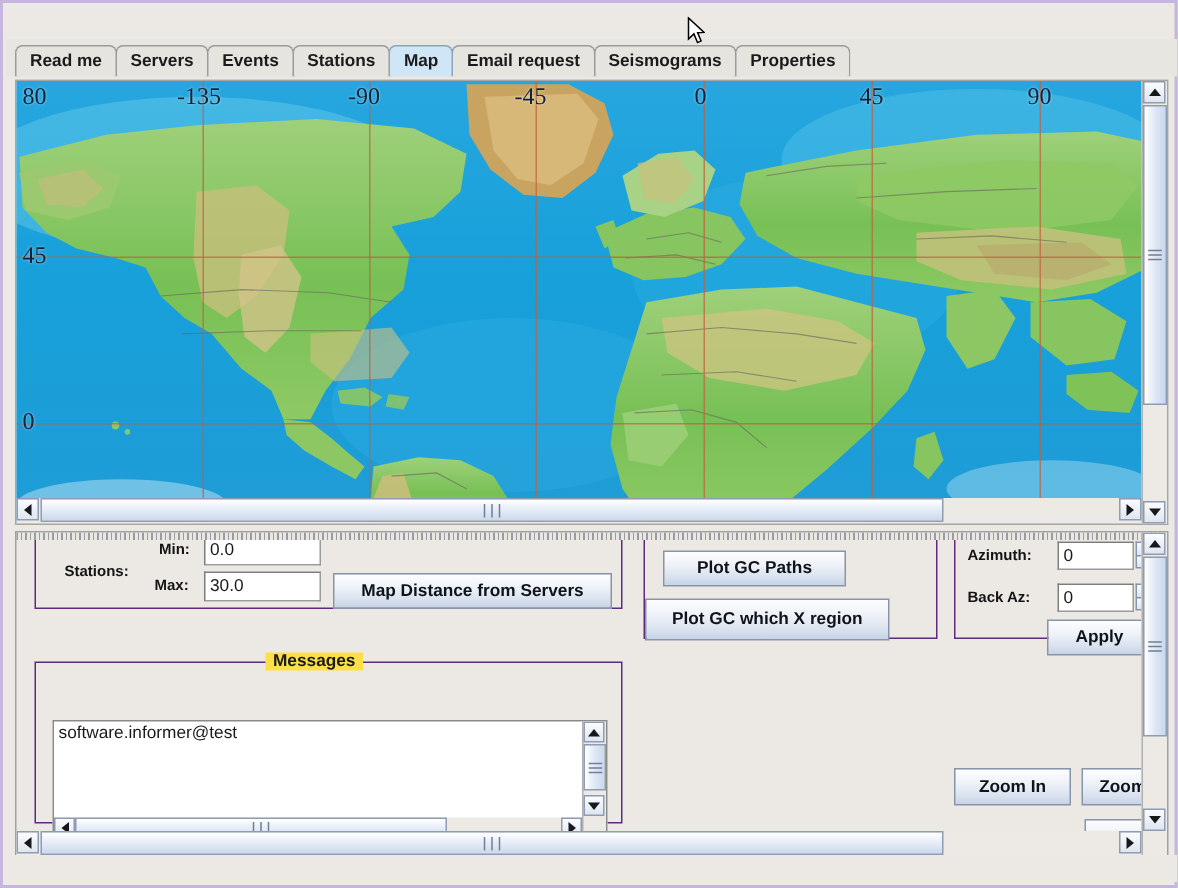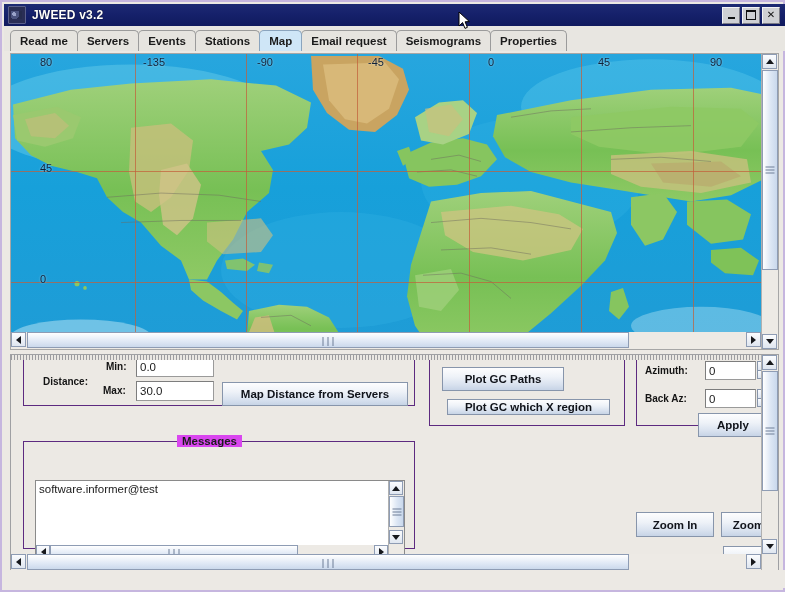--- a/index.html
+++ b/index.html
@@ -97,24 +97,23 @@
   .map-view{
     position:absolute; left:0; top:0; right:17px; bottom:0;
     overflow:hidden;
     background:#1f9fd8;
   }
   .map-canvas{position:absolute; left:0; top:0; width:100%; height:100%;}
   .grid-line{position:absolute;background:#c2603a;opacity:.72;}
   .grid-v{width:1px;top:0;bottom:0;}
   .grid-h{height:1px;left:0;right:0;}
   .glab{
-    position:absolute; color:#10223a; font-size:11px;
-    font-family:Liberation Sans, sans-serif;
+    position:absolute; color:#10223a; font-size:16px;
+    font-family:Liberation Serif, serif;
     text-shadow:0 0 2px rgba(255,255,255,.55);
-    margin-left:25px;
   }
 
   
   .sb-v{
     position:absolute; right:0; top:0; width:17px; bottom:0;
     background:#edeae5; border-left:1px solid #b0b0b0;
     box-sizing:border-box;
   }
   .sb-h{
     position:absolute; left:0; bottom:0; height:17px; right:0;
@@ -165,21 +164,21 @@
     overflow:hidden;
   }
 
   .tpanel{
     position:absolute;
     border:1px solid #5d2a80;
     box-sizing:border-box;
     background:#ece9e4;
   }
   .tlegend{
-    position:absolute; top:-7px; background:#d946ef;
+    position:absolute; top:-7px; background:#fde047;
     padding:0 5px; font-size:11.5px; font-weight:bold; color:#1b1b1b;
     white-space:nowrap;
   }
 
   .lbl{
     position:absolute; font-size:10px; font-weight:bold; color:#141414;
     white-space:nowrap;
   }
   .tfield{
     position:absolute;
@@ -241,33 +240,20 @@
     position:absolute; left:2px; bottom:2px; width:781px; height:18px;
     background:#ece9e4;
   }
 </style>
 </head>
 <body>
 
 <div id="app">
   <div class="win-frame">
 
-    <div class="titlebar">
-      <div class="title-icon"></div>
-      <span class="title-text">JWEED v3.2</span>
-      <div class="title-btns">
-        <div class="tbtn min">
-            <span class="gl"></span>
-          </div>
-        <div class="tbtn max">
-            <span class="gl"></span>
-          </div>
-        <div class="tbtn close">✕</div>
-      </div>
-    </div>
 
     <div class="tabstrip">
       <div class="tab">Read me</div>
       <div class="tab">Servers</div>
       <div class="tab">Events</div>
       <div class="tab">Stations</div>
       <div class="tab sel">Map</div>
       <div class="tab">Email request</div>
       <div class="tab">Seismograms</div>
       <div class="tab">Properties</div>
@@ -419,31 +405,31 @@
         </div>
       </div>
     </div>
 
     <div class="lower">
       <div class="lower-top-rule"></div>
 
       <div class="lower-inner">
 
         <div class="tpanel" style="left:12px;top:-12px;width:392px;height:58px">
-          <div class="lbl" style="left:19px;top:27px">Distance:</div>
+          <div class="lbl" style="left:19px;top:27px">Stations:</div>
           <div class="lbl" style="left:82px;top:12px">Min:</div>
           <div class="tfield" style="left:112px;top:8px;width:78px;height:20px">0.0</div>
           <div class="lbl" style="left:79px;top:36px">Max:</div>
           <div class="tfield" style="left:112px;top:32px;width:78px;height:20px">30.0</div>
           <div class="btn" style="left:198px;top:33px;width:186px;height:24px">Map Distance from Servers</div>
         </div>
 
         <div class="tpanel" style="left:418px;top:-12px;width:196px;height:78px">
           <div class="btn" style="left:12px;top:18px;width:122px;height:24px">Plot GC Paths</div>
-          <div class="btn" style="left:17px;top:50px;width:163px;height:16px">Plot GC which X region</div>
+          <div class="btn" style="left:0;top:50px;width:163px;height:28px">Plot GC which X region</div>
         </div>
 
         <div class="tpanel" style="left:625px;top:-12px;width:134px;height:78px">
           <div class="lbl" style="left:8px;top:16px">Azimuth:</div>
           <div class="tfield" style="left:68px;top:12px;width:51px;height:19px">0</div>
           <div class="spin" style="left:120px;top:12px">
             <div class="half">
                 <i class="arw up" style="border-bottom-width:4px;border-left-width:3px;border-right-width:3px"></i>
               </div>
             <div class="half">

